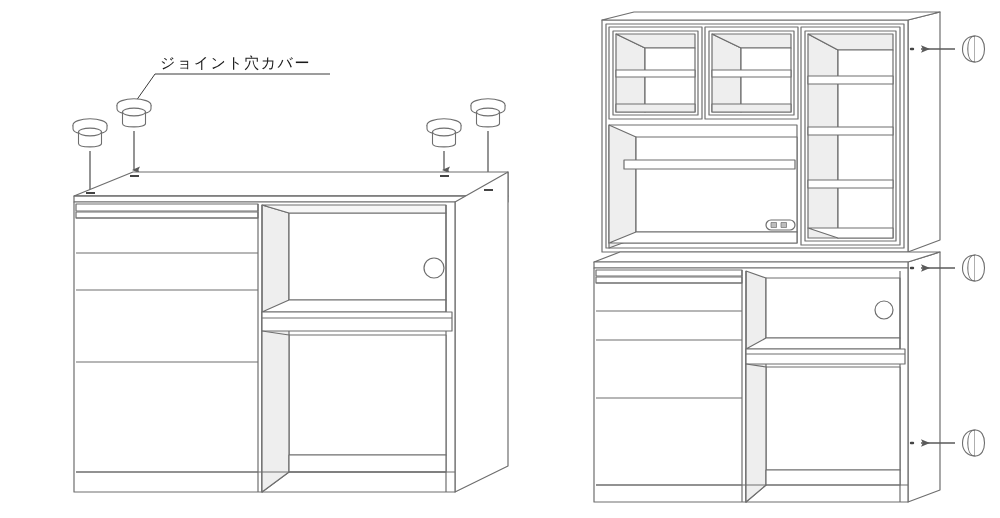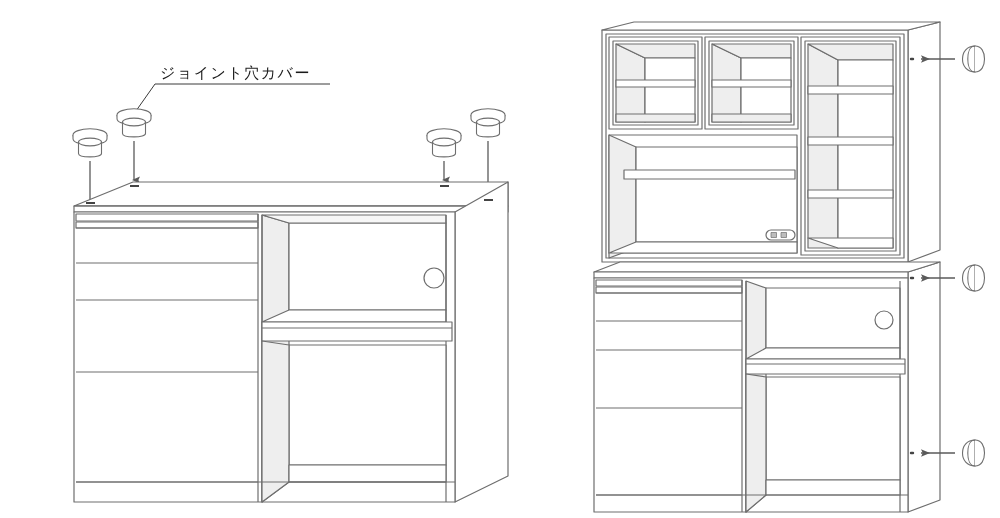--- a/index.html
+++ b/index.html
@@ -2,21 +2,21 @@
 <html><head>
 <meta charset="utf-8">
 <title>Joint Hole Cover Assembly Diagram</title>
 <style>
   html,body{margin:0;padding:0;background:#ffffff;}
   body{
     width:1000px;height:518px;
     font-family:"Liberation Serif","DejaVu Serif",serif;
     overflow:hidden;position:relative;
   }
-  #stage{position:absolute;left:0;top:10px;width:1000px;height:466px;}
+  #stage{position:absolute;left:0;top:0;width:1000px;height:466px;}
   svg{display:block;}
   .lbl{
     font-family:"DejaVu Serif","Liberation Serif",serif;
     font-size:15px;fill:#1a1a1a;letter-spacing:1.5px;
     white-space:pre;
   }
 </style>
 </head>
 <body>
 

